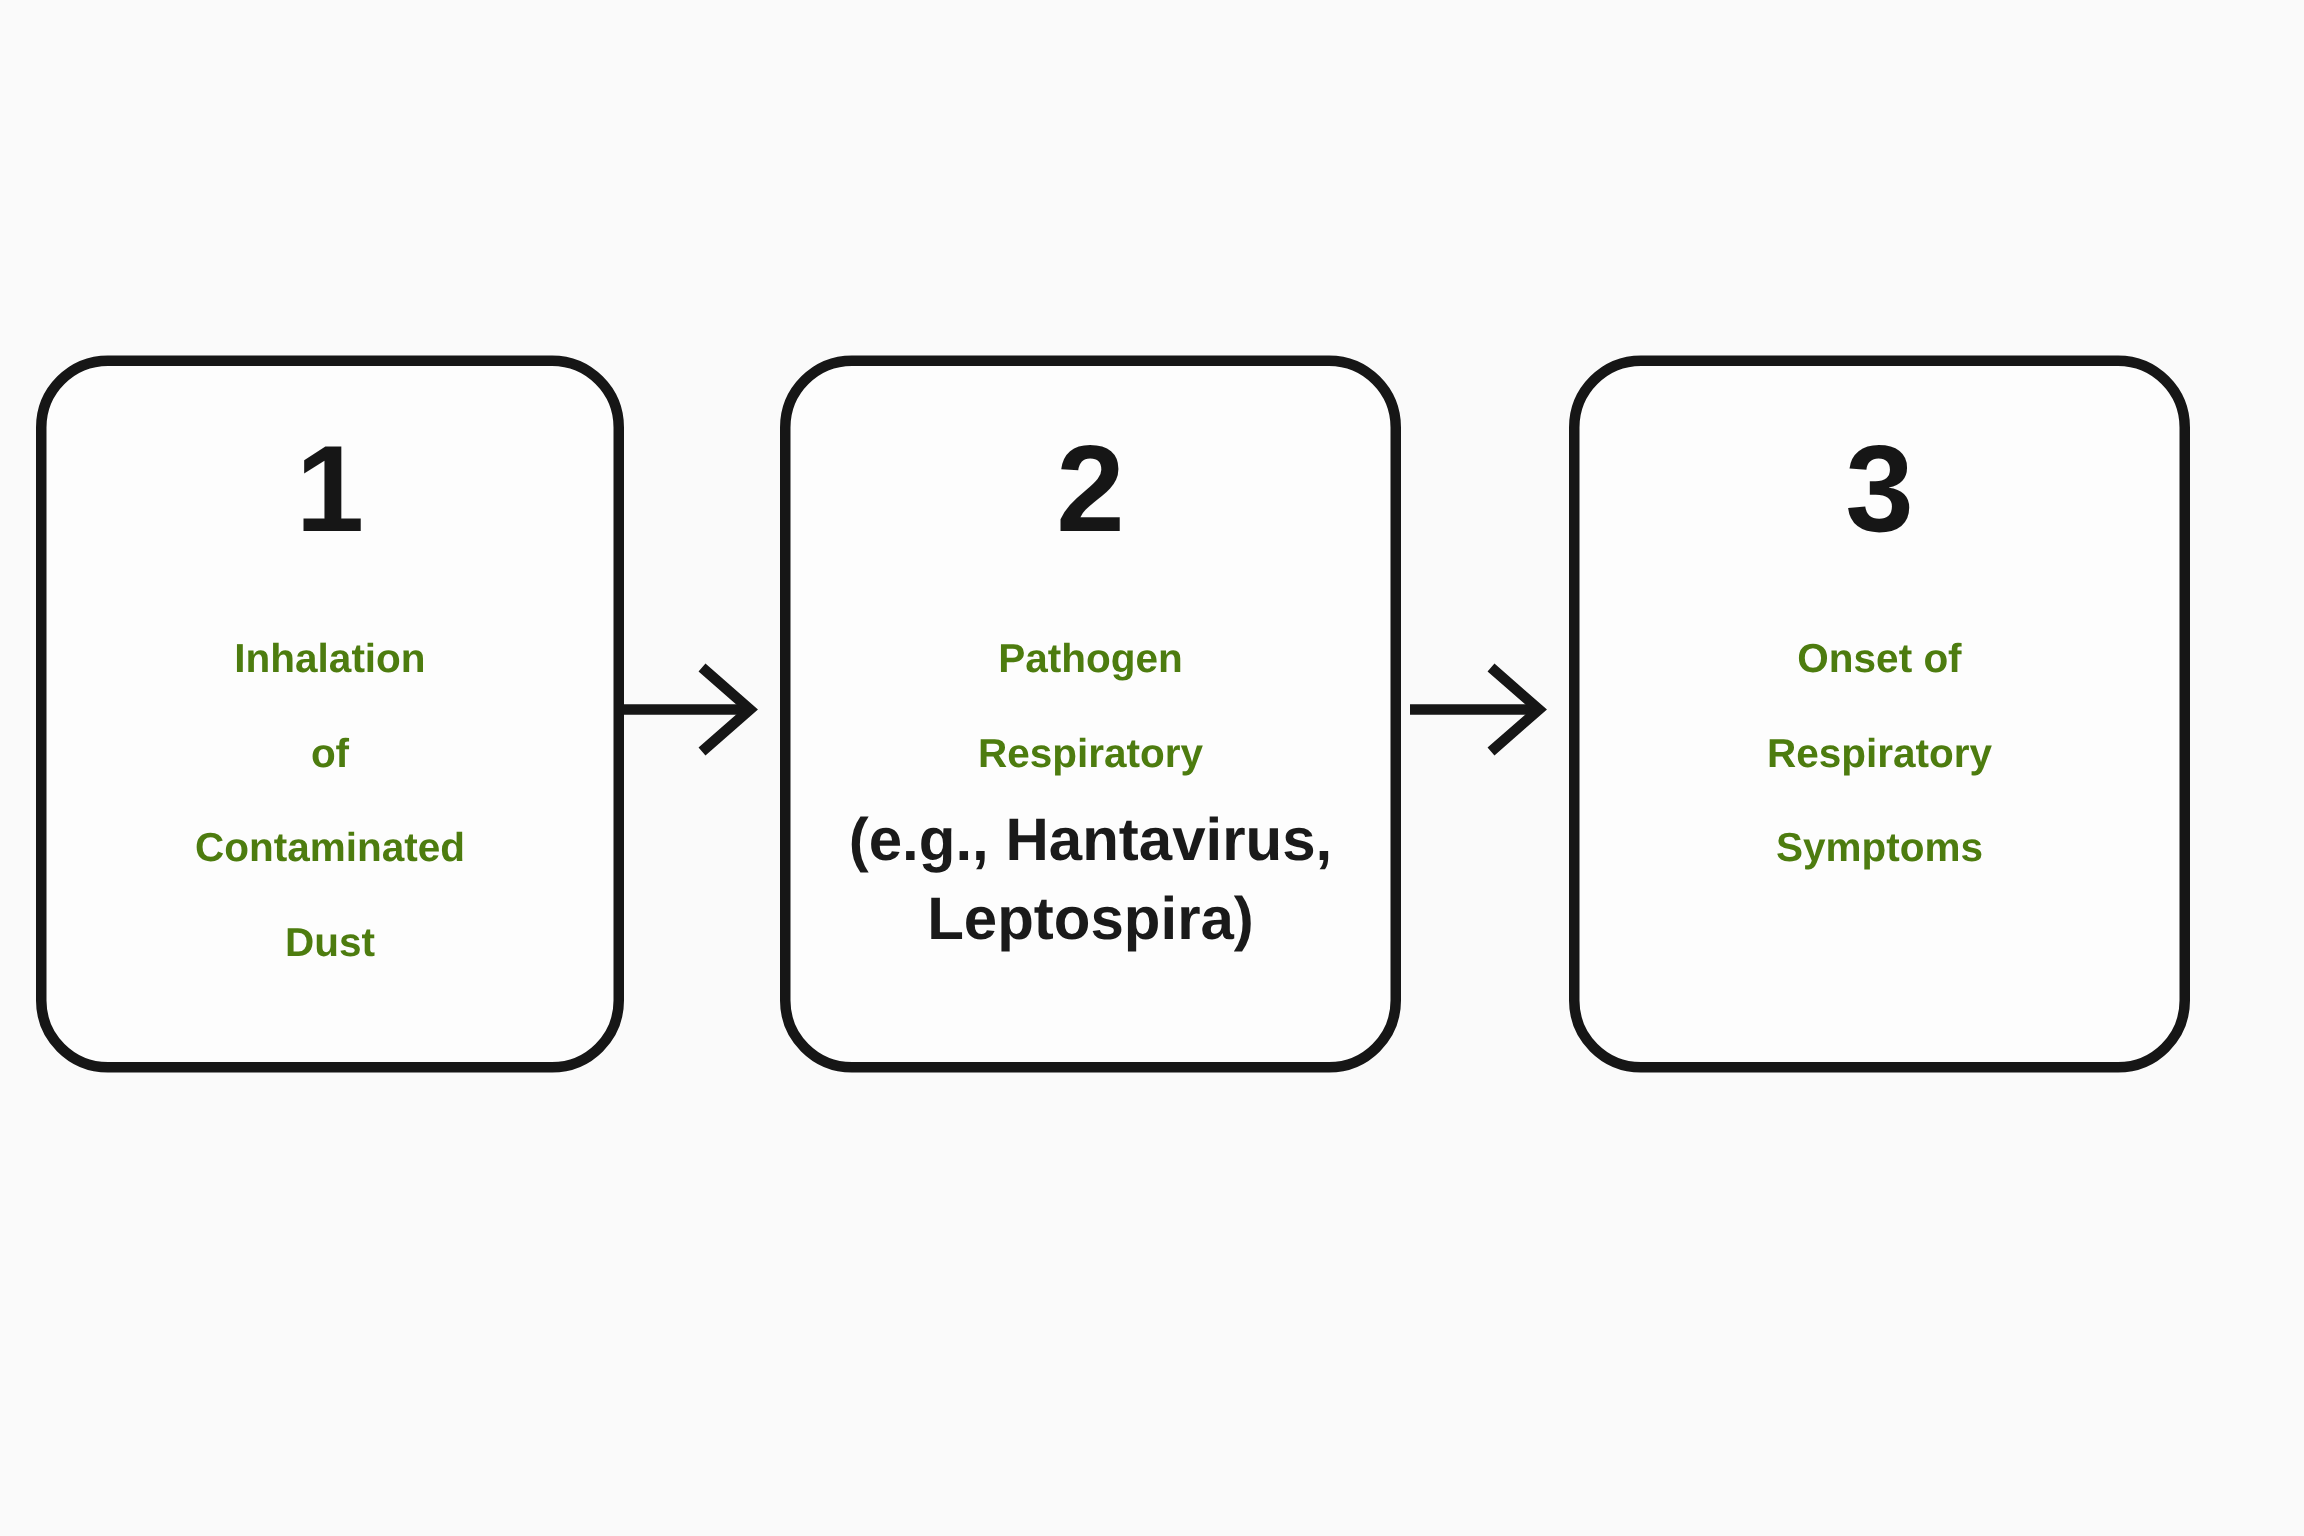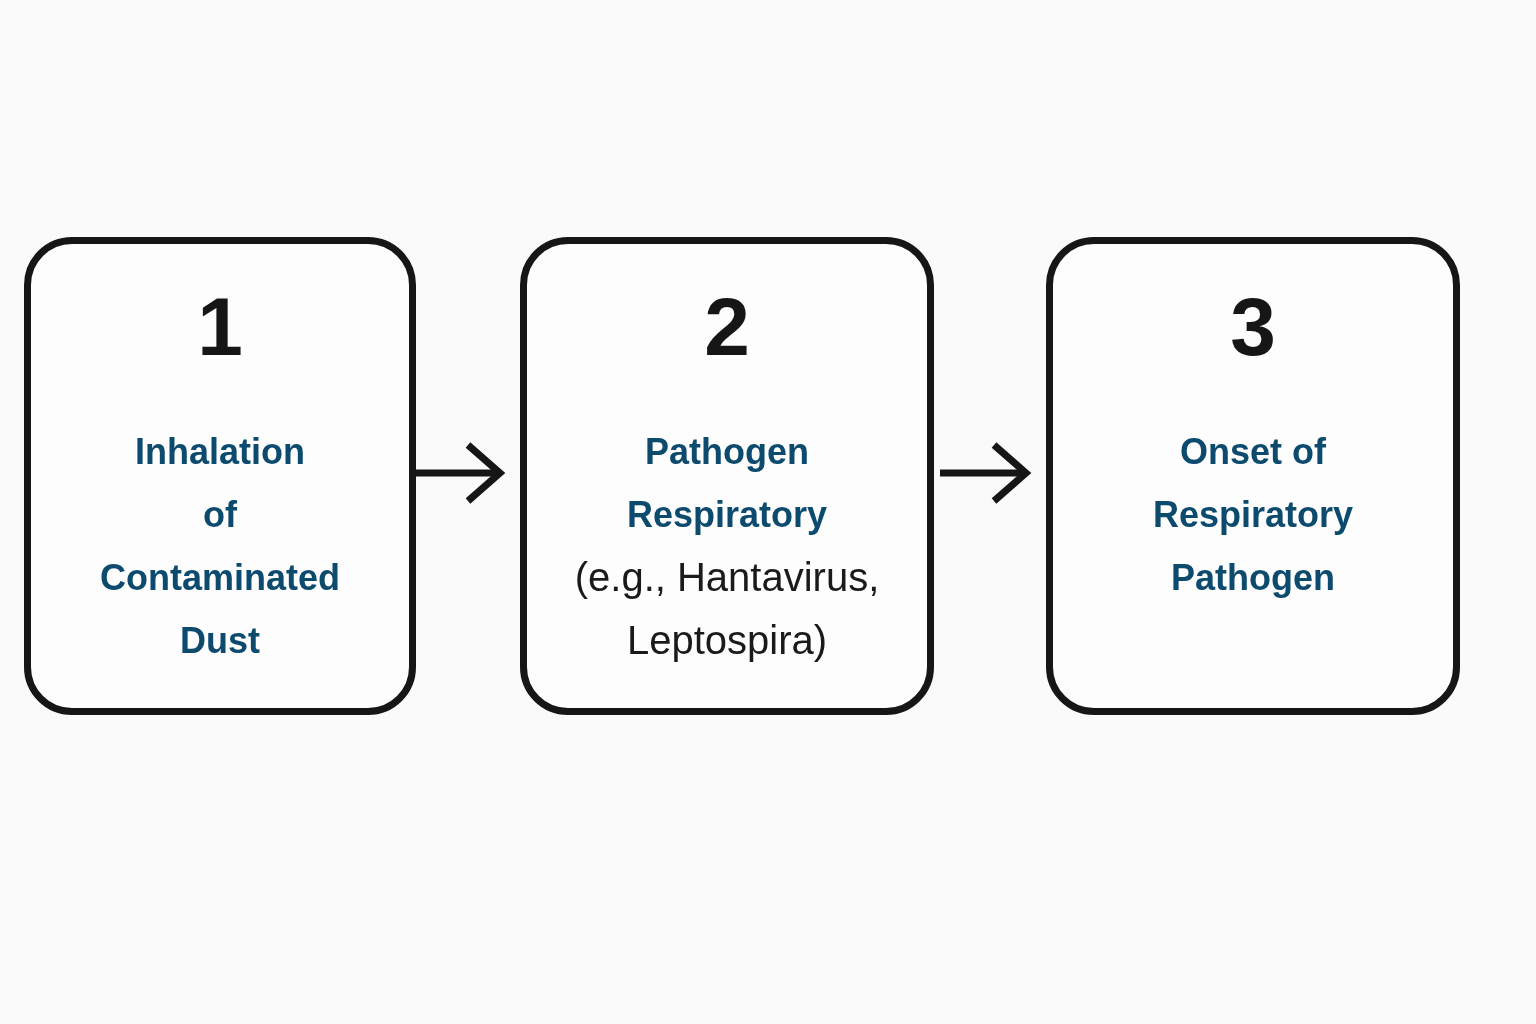--- a/index.html
+++ b/index.html
@@ -34,31 +34,31 @@
   .step-box.box-3 { left: 1046px; width: 414px; }
 
   .step-number {
     margin-top: 38px;
     font-size: 82px;
     line-height: 90px;
     font-weight: 700;
     color: #161616;
   }
   .step-title {
-    margin-top: 48px;
-    font-size: 36px;
+    margin-top: 36px;
+    font-size: 27px;
     line-height: 63px;
     font-weight: 700;
     white-space: pre-line;
-    color: #0c4a6e;
+    color: #4d7c0f;
   }
   .step-subtitle {
     font-size: 40px;
-    line-height: 63px;
-    font-weight: 400;
+    line-height: 53px;
+    font-weight: 700;
     white-space: pre-line;
     color: #1a1a1a;
   }
   .arrow {
     position: absolute;
     top: 433px;
   }
   .arrow.arrow-1 { left: 412px; }
   .arrow.arrow-2 { left: 938px; }
 </style>
@@ -90,16 +90,16 @@
 
   <svg class="arrow arrow-2" width="106" height="80" viewBox="0 0 106 80" fill="none">
     <path d="M2 40 H84" stroke="#161616" stroke-width="7"></path>
     <path d="M56 12 L88 40 L56 68" stroke="#161616" stroke-width="7" fill="none" stroke-linejoin="miter"></path>
   </svg>
 
   <div class="step-box box-3">
     <div class="step-number">3</div>
     <div class="step-title">Onset of
 Respiratory
-Pathogen</div>
+Symptoms</div>
   </div>
 
 </div>
 
 </body></html>

